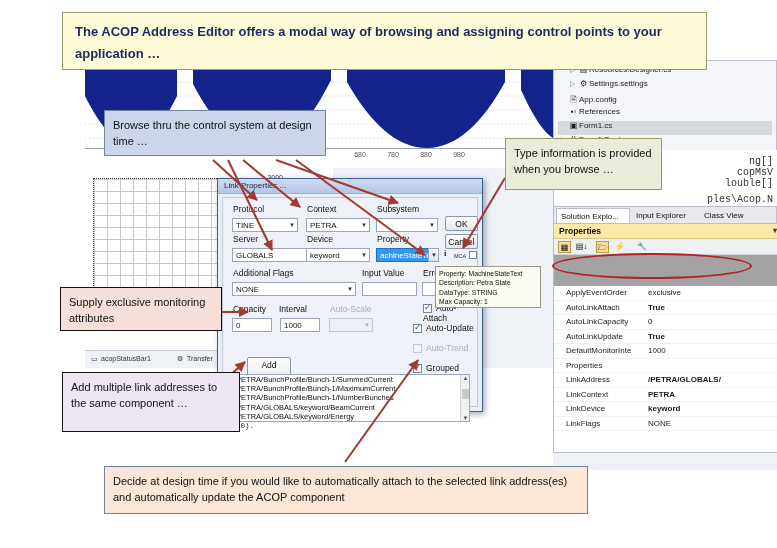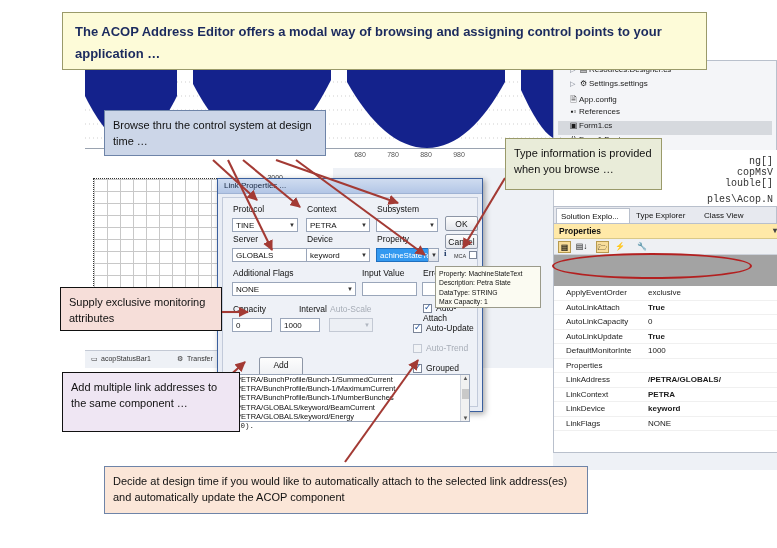--- a/index.html
+++ b/index.html
@@ -224,21 +224,21 @@
 
   <div class="code-right">
     <div class="cl" style="top:6px">ng[]</div>
     <div class="cl" style="top:17px">copMsV</div>
     <div class="cl" style="top:28px">louble[]</div>
     <div class="cl" style="top:44px">ples\Acop.N</div>
   </div>
 
   <div class="panel-tabs">
     <div class="ptab active" style="left:2px; width:74px">Solution Explo...</div>
-    <div class="ptab" style="left:78px; width:66px">Type Explorer</div>
+    <div class="ptab" style="left:78px; width:66px">Input Explorer</div>
     <div class="ptab" style="left:146px; width:56px">Class View</div>
   </div>
 
   <div class="props">
     <div class="props-title">
       <span>Properties</span>
       <span class="tools">▾ ⚲ ✕</span>
     </div>
     <div class="props-toolbar">
       <div class="pt-ico" style="left:4px;  background:#f8dd9a; border:1px solid #b79a4e;">▦</div>
@@ -343,21 +343,21 @@
       <div class="fl" style="left:139px; top:70px">Input Value</div>
       <div class="fl" style="left:200px; top:70px">Error Value</div>
 
       <div class="combo" style="left:9px; top:84px; width:124px">
         <span>NONE</span><span class="arw">▼</span>
       </div>
       <div class="tbox" style="left:139px; top:84px; width:55px" placeholder=""></div>
       <div class="tbox" style="left:199px; top:84px; width:52px"></div>
 
       <div class="fl" style="left:10px; top:106px">Capacity</div>
-      <div class="fl" style="left:76px; top:106px">Interval</div>
+      <div class="fl" style="left:56px; top:106px">Interval</div>
       <div class="fl lbl-dis" style="left:107px; top:106px">Auto-Scale</div>
 
       <div class="tbox" style="left:9px; top:120px; width:40px">0</div>
       <div class="tbox" style="left:57px; top:120px; width:40px">1000</div>
       <div class="combo tbox dis" style="left:106px; top:120px; width:44px">
         <span></span><span class="arw" style="color:#b0b6c0">▼</span>
       </div>
 
       <div class="cbx" style="left:200px; top:105px">
         <span class="box ck"></span><span class="lbl">Auto-Attach</span>
@@ -365,21 +365,21 @@
       <div class="cbx" style="left:190px; top:125px">
         <span class="box ck"></span><span class="lbl">Auto-Update</span>
       </div>
       <div class="cbx dis" style="left:190px; top:145px">
         <span class="box"></span><span class="lbl">Auto-Trend</span>
       </div>
       <div class="cbx" style="left:190px; top:165px">
         <span class="box ck"></span><span class="lbl">Grouped Links</span>
       </div>
 
-      <div class="btn" style="left:36px; top:159px; width:44px; height:32px">Add</div>
+      <div class="btn" style="left:24px; top:159px; width:44px; height:32px">Add</div>
 
       <div class="listbox">
         <div class="lb-item">/PETRA/BunchProfile/Bunch-1/SummedCurrent</div>
         <div class="lb-item">/PETRA/BunchProfile/Bunch-1/MaximumCurrent</div>
         <div class="lb-item">/PETRA/BunchProfile/Bunch-1/NumberBunches</div>
         <div class="lb-item">/PETRA/GLOBALS/keyword/BeamCurrent</div>
         <div class="lb-item">/PETRA/GLOBALS/keyword/Energy</div>
         <div class="lb-scroll">
           <div class="ar" style="top:0px">▲</div>
           <div class="th"></div>

